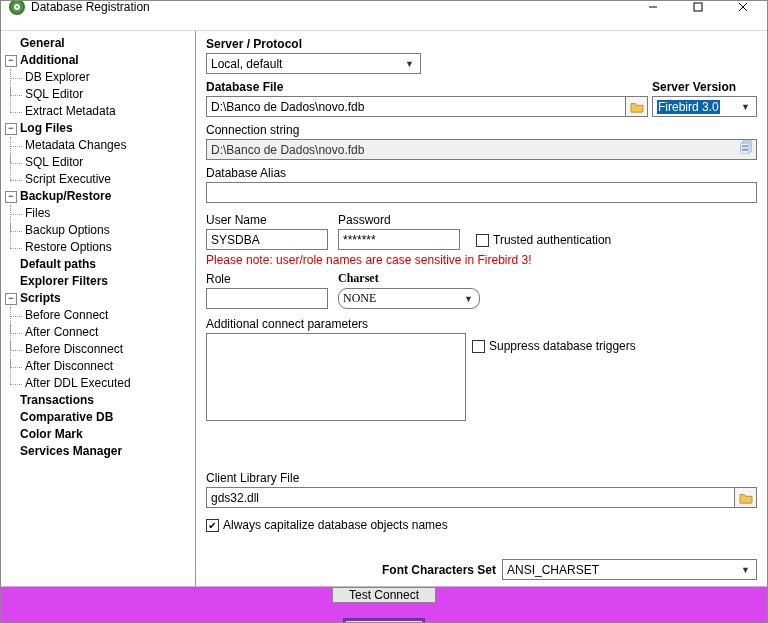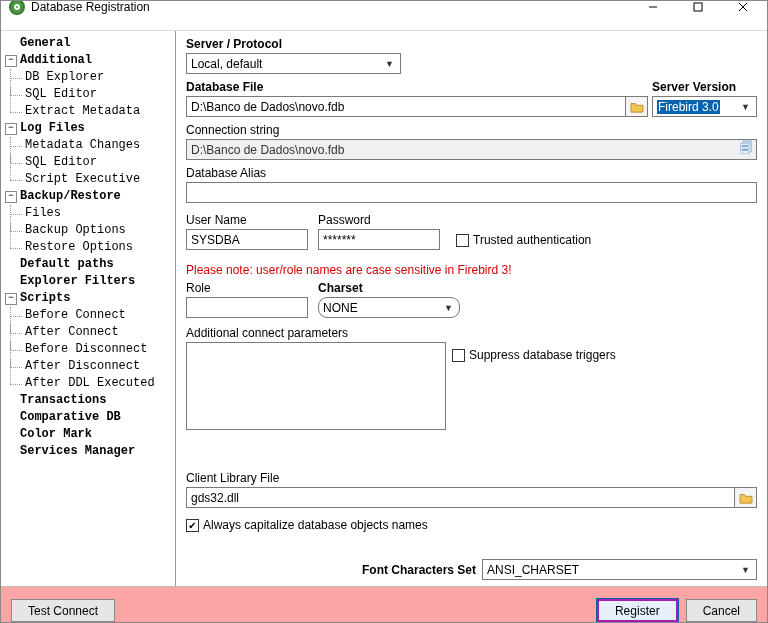--- a/index.html
+++ b/index.html
@@ -44,26 +44,25 @@
   }
   .titlebar .win-btn svg { width:10px; height:10px; }
   
   .content {
     flex: 1;
     display: flex;
     min-height: 0;
   }
   
   .sidebar {
-    width: 175px;
+    width: 195px;
     border-right: 1px solid #999;
     padding: 4px 12px 4px 2px;
     background: #fff;
     overflow: hidden;
-    font-family: Liberation Mono, monospace;
   }
   .tree-item {
     display: flex;
     align-items: center;
     padding: 1px 4px 1px 2px;
     color: #000;
     white-space: nowrap;
     line-height: 15px;
   }
   .tree-item.bold { font-weight: bold; }
@@ -123,21 +122,21 @@
     display:flex; align-items:center; justify-content:space-between;
     color:#333;
   }
   .readonly-box .copy-icon { color:#1a6fc4; font-size:12px; }
   .multiline {
     border: 1px solid #7a7a7a;
     height: 88px;
     width: 260px;
     background: #fff;
   }
-  .note { color: #d40000; font-size: 12px; margin-top: 13px; }
+  .note { color: #d40000; font-size: 12px; margin-top: 3px; }
   .checkbox { display: inline-flex; align-items:center; gap:4px; }
   .checkbox .box {
     width:13px;height:13px;border:1px solid #333;background:#fff;
     display:flex;align-items:center;justify-content:center;font-size:10px;color:#000;
   }
   .file-input { display:flex; }
   .file-input .text-input { flex:1; }
   .file-input .browse-btn{
     width:22px;height:21px;border:1px solid #7a7a7a;border-left:none;
     display:flex;align-items:center;justify-content:center;background:#f4f4f4;
@@ -145,25 +144,26 @@
   }
   .browse-btn svg{width:14px;height:12px;}
   .highlight-sel {
     background: #0a64ad; color:#fff; padding:0 1px;
   }
   .spacer-flex{flex:1;}
   
   .footer {
     height: 36px;
     border-top: 1px solid #bbb;
-    background: #fca5a5;
-    display: flex;
-    align-items: flex-end;
+    background: #d946ef;
+    display: flex;
+    align-items: center;
     padding: 0 10px;
     gap: 8px;
+    flex-direction: column;
   }
   .btn {
     height: 23px;
     padding: 0 16px;
     border: 1px solid #888;
     background: #e6e6e6;
     font: inherit;
     display:flex;align-items:center;justify-content:center;
   }
   .btn.primary { border: 2px solid #a21caf; outline:1px solid #0a64ad; background:#e6f0fa;}
@@ -374,21 +374,21 @@
         <span>Trusted authentication</span>
       </label>
     </div>
     <div class="note">Please note: user/role names are case sensitive in Firebird 3!</div>
 
     <div class="row" style="margin-top:4px; align-items:flex-end; gap:10px;">
       <div style="width:122px;">
         <div class="field-label">Role</div>
         <input class="text-input" value="" style="">
       </div>
-      <div style="width:122px;">
+      <div style="width:122px;font-family:Liberation Serif, serif;">
         <div class="field-label bold">Charset</div>
         <div class="combo" style="width:142px;border-radius:9px;">
           <span>NONE</span>
           <span class="arrow">▼</span>
         </div>
       </div>
     </div>
 
     <div class="row" style="margin-top:8px; align-items:flex-start; gap:6px;">
       <div>

